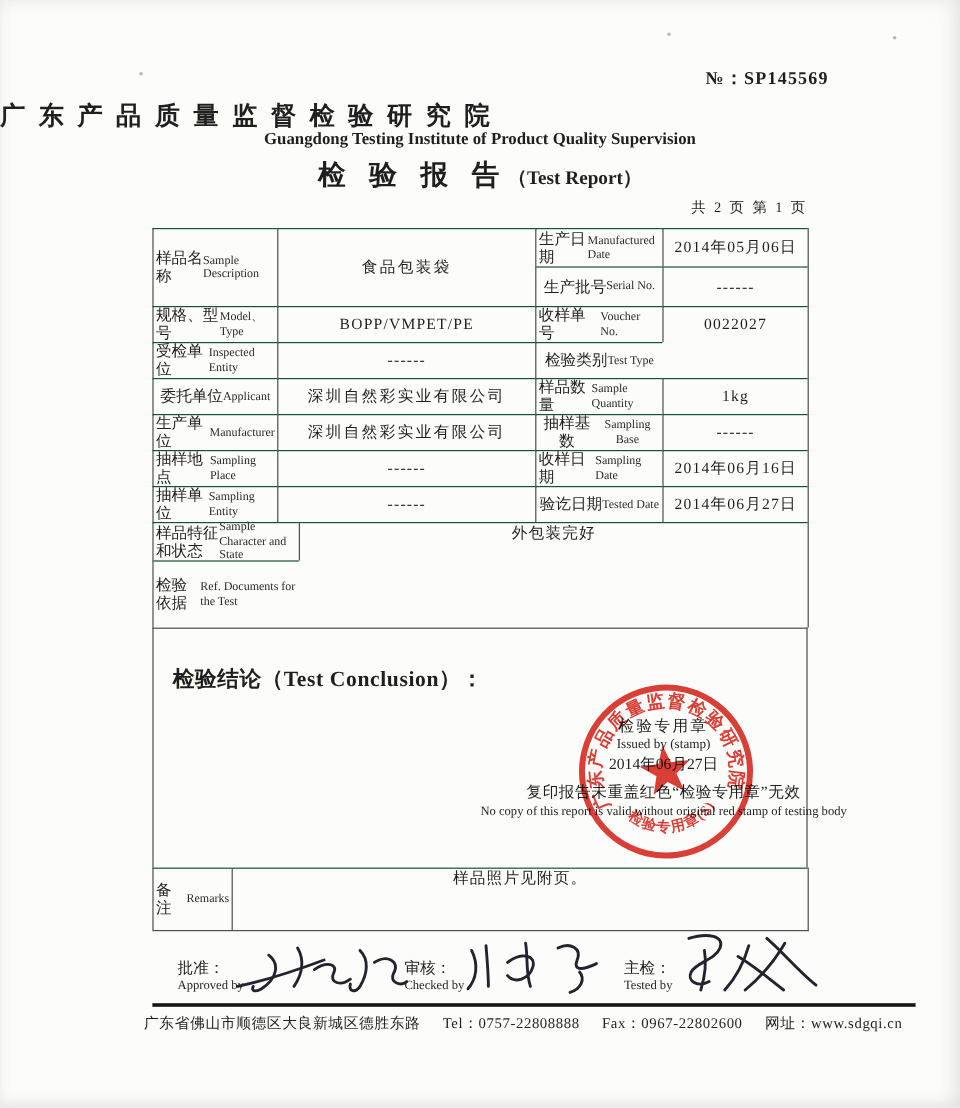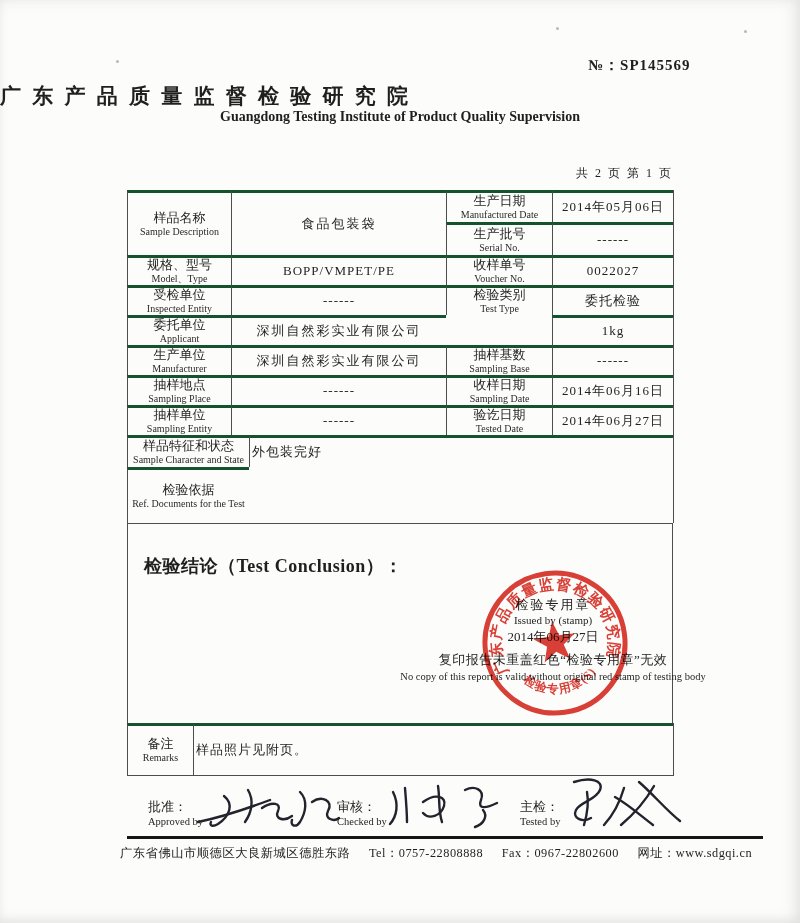--- a/index.html
+++ b/index.html
@@ -22,22 +22,22 @@
     grid-template-rows:32px 33px 30px 30px 30px 30px 30px 30px;
     border-right:1px solid #4d4d4d;}
   .sec2{left:127px;top:435px;width:546px;
     grid-template-columns:122px 424px;grid-template-rows:32px 56px;
     border-right:1px solid #4d4d4d;}
   .concl-box{left:127px;top:523px;width:546px;height:200px;
     border:1px solid #4d4d4d;border-bottom:none;box-sizing:border-box;}
   .remarks-grid{left:127px;top:723px;width:546px;
     grid-template-columns:66px 480px;grid-template-rows:52px;
     border-right:1px solid #4d4d4d;border-bottom:1px solid #4d4d4d;}
-  .cell{border-left:1px solid #4d4d4d;border-top:3px solid #14532d;
-    display:flex;flex-direction:column;align-items:center;justify-content:center;
+  .cell{border-left:1px solid #4d4d4d;border-top:1px solid #14532d;
+    display:flex;flex-direction:row;align-items:center;justify-content:center;
     line-height:1.15;box-sizing:border-box;padding:1px 2px;}
   .cell .cn{font-size:13px;}
   .cell .en{font-size:10px;color:#2a2a2a;}
   .cell.val{font-size:13px;letter-spacing:1px;}
   .cell.left-align{align-items:flex-start;}
   
   .concl-head{left:16px;top:30px;font-size:18px;font-weight:bold;letter-spacing:.5px;}
   .concl-text{left:36px;top:60px;font-size:13px;letter-spacing:.5px;}
   .stamp-stack{left:240px;top:72px;width:370px;text-align:center;}
   .stamp-stack .l1{font-size:13px;letter-spacing:2px;}
@@ -64,20 +64,23 @@
 
   <div class="abs speck" style="left:116px;top:60px;"></div>
   <div class="abs speck" style="left:556px;top:27px;"></div>
   <div class="abs speck" style="left:744px;top:30px;"></div>
 
   <div class="abs report-no">
     <span>№：</span><span>SP145569</span>
   </div>
   <div class="abs inst-cn">广 东 产 品 质 量 监 督 检 验 研 究 院</div>
   <div class="abs inst-en">Guangdong Testing Institute of Product Quality Supervision</div>
+  <div class="abs title-row">
+    <span class="title-cn">检 验 报 告</span><span class="title-en">（Test Report）</span>
+  </div>
   <div class="abs pagination">共 2 页 第 1 页</div>
 
   <div class="abs grid info-grid">
     <div class="cell" style="grid-area:1/1/3/2;">
       <div class="cn">样品名称</div>
       <div class="en">Sample Description</div>
     </div>
     <div class="cell val" style="grid-area:1/2/3/3;letter-spacing:2px;">食品包装袋</div>
     <div class="cell" style="grid-area:1/3/2/4;">
       <div class="cn">生产日期</div>
@@ -103,27 +106,30 @@
 
     <div class="cell" style="grid-area:4/1;">
       <div class="cn">受检单位</div>
       <div class="en">Inspected Entity</div>
     </div>
     <div class="cell val" style="grid-area:4/2;">------</div>
     <div class="cell" style="grid-area:4/3;">
       <div class="cn">检验类别</div>
       <div class="en">Test Type</div>
     </div>
-    <div class="cell val" style="grid-area:4/4;">委托检验</div>
 
     <div class="cell" style="grid-area:5/1;">
       <div class="cn">委托单位</div>
       <div class="en">Applicant</div>
     </div>
     <div class="cell val" style="grid-area:5/2;letter-spacing:2px;">深圳自然彩实业有限公司</div>
+    <div class="cell" style="grid-area:5/3;">
+      <div class="cn">样品数量</div>
+      <div class="en">Sample Quantity</div>
+    </div>
     <div class="cell val" style="grid-area:5/4;">1kg</div>
 
     <div class="cell" style="grid-area:6/1;">
       <div class="cn">生产单位</div>
       <div class="en">Manufacturer</div>
     </div>
     <div class="cell val" style="grid-area:6/2;letter-spacing:2px;">深圳自然彩实业有限公司</div>
     <div class="cell" style="grid-area:6/3;text-align:center;">
       <div class="cn">抽样基数</div>
       <div class="en">Sampling Base</div>

